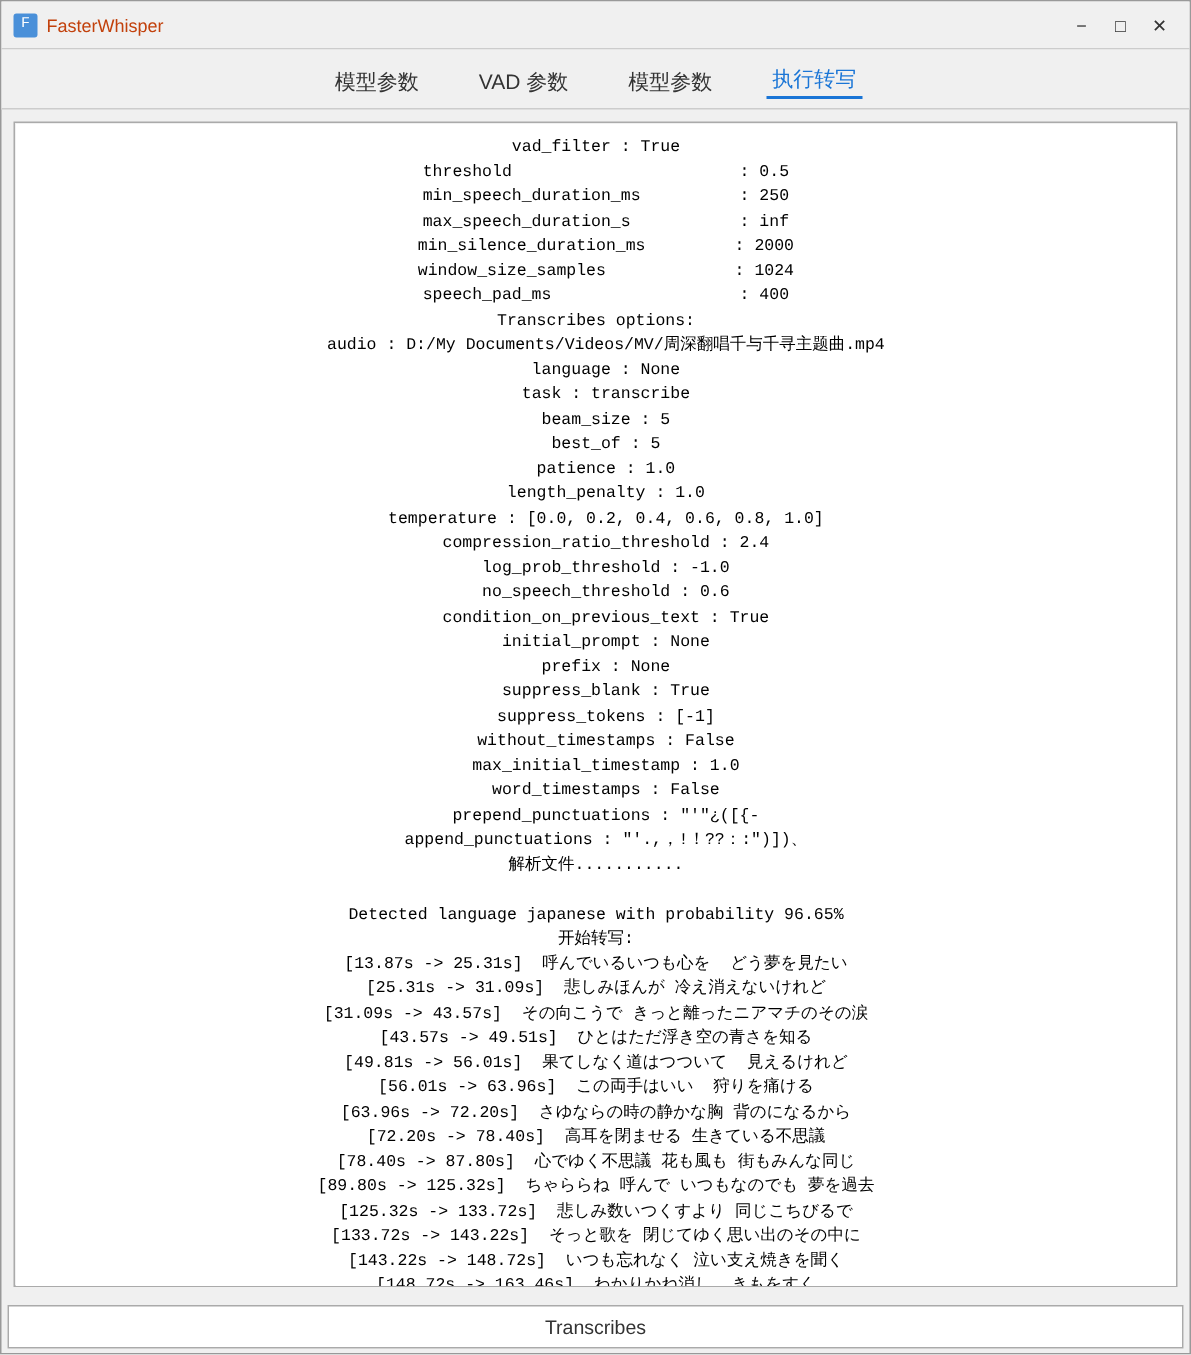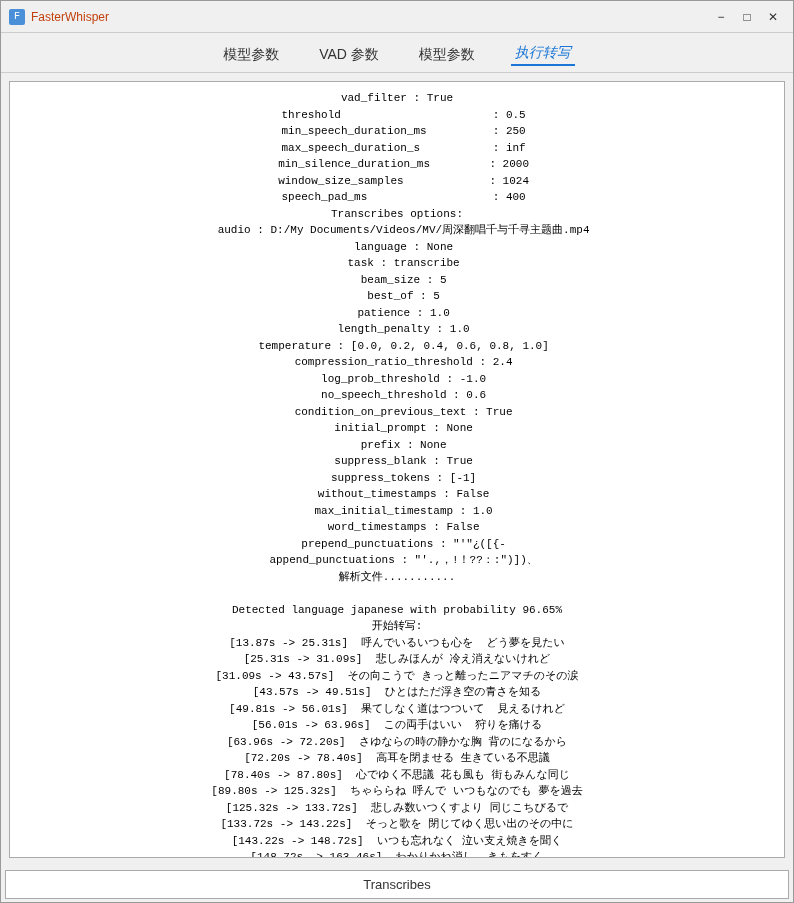--- a/index.html
+++ b/index.html
@@ -76,21 +76,20 @@
     .menu-item {
       font-size: 14px;
       color: #333;
       cursor: pointer;
       padding: 2px 4px;
       font-family: 'Microsoft YaHei', 'SimHei', sans-serif;
     }
     .menu-item.active {
       color: #1a75d6;
       border-bottom: 2px solid #1a75d6;
-      font-style: italic;
     }
     .content-area {
       flex: 1;
       display: flex;
       flex-direction: column;
       overflow: hidden;
       padding: 8px;
     }
     .output-box {
       flex: 1;

